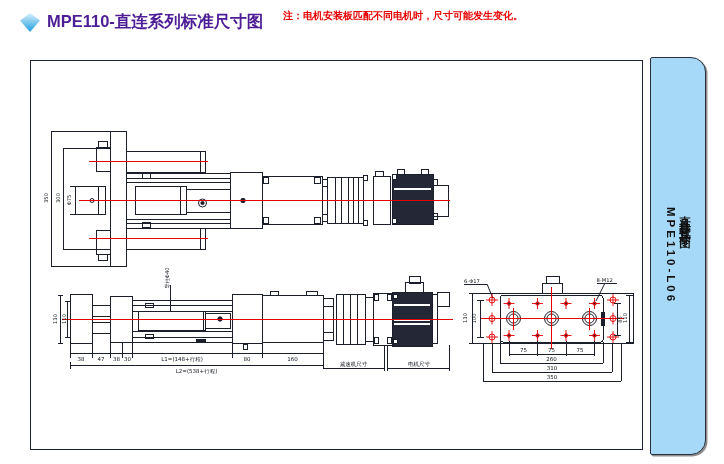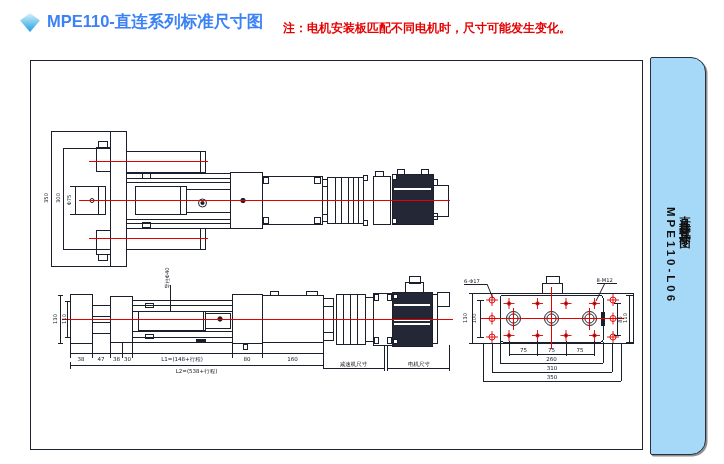--- a/index.html
+++ b/index.html
@@ -1,18 +1,18 @@
 <!DOCTYPE html>
 <html><head>
 <meta charset="utf-8">
 <style>
   html,body{margin:0;padding:0;background:#fff;}
   .page{position:relative;width:724px;height:464px;background:#fff;overflow:hidden;font-family:"Liberation Sans",sans-serif;}
-  .hdr-title{position:absolute;left:47px;top:11px;font-size:16.5px;font-weight:bold;color:#3b82f6;}
-  .hdr-note{position:absolute;left:283px;top:20px;font-size:12px;font-weight:bold;color:#e60000;}
+  .hdr-title{position:absolute;left:47px;top:11px;font-size:16.5px;font-weight:bold;color:#4c1d95;}
+  .hdr-note{position:absolute;left:283px;top:9px;font-size:10px;font-weight:bold;color:#e60000;}
   .diamond{position:absolute;left:20px;top:13px;}
   .frame{position:absolute;left:30px;top:60px;width:611px;height:388px;border:1.5px solid #1c2330;background:#fff;}
   .tab{position:absolute;left:650px;top:57px;width:54px;height:396px;background:#a6d9f7;border:1.3px solid #2a2f3a;border-radius:2px 15px 15px 2px;box-shadow:1.5px 1.5px 0 #8f8f8f;display:flex;align-items:center;justify-content:center;}
   .tab-text{writing-mode:vertical-rl;font-size:11.5px;font-weight:600;letter-spacing:3px;color:#111;line-height:14px;}
   svg text{font-family:"DejaVu Sans",sans-serif;fill:#10141c;}
   .ln rect,.ln line,.ln path{stroke:#1a1f2b;stroke-width:1;fill:none;shape-rendering:crispEdges;}
   .ln circle{stroke:#1a1f2b;stroke-width:1;fill:none;}
   .red line{stroke:#e60000;stroke-width:1;fill:none;shape-rendering:crispEdges;}
   .t5{font-size:5.5px;}
   .t4{font-size:5.2px;}

